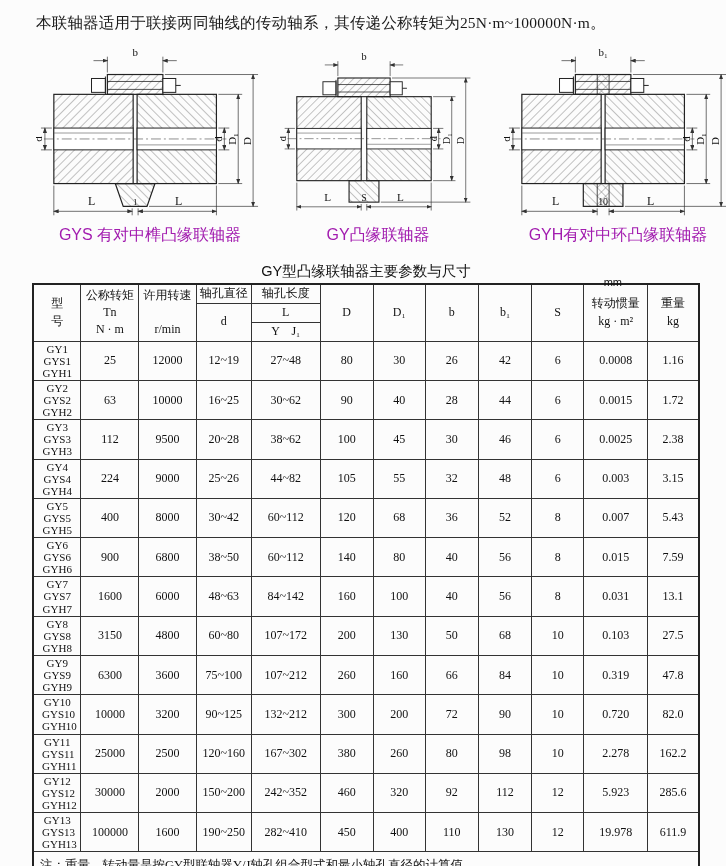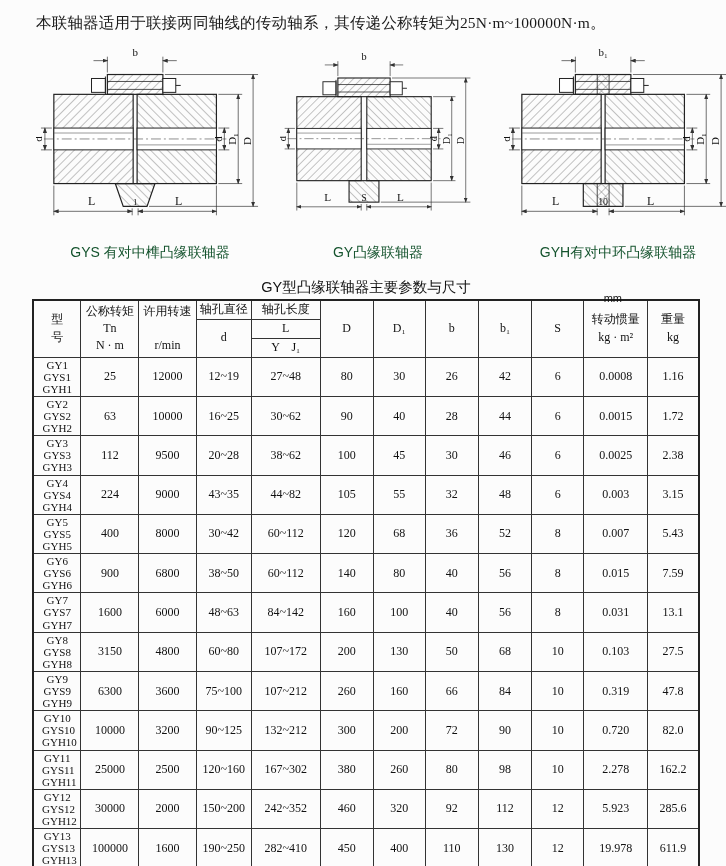--- a/index.html
+++ b/index.html
@@ -23,23 +23,23 @@
   .diagrams{
     display:flex;
     align-items:flex-start;
     margin-top:10px;
     padding-left:4px;
   }
   .diagram{display:flex;flex-direction:column;align-items:center;}
   .diagram svg{display:block;}
   .diagram .caption{
     font-family:"Liberation Sans","DejaVu Sans",sans-serif;
-    font-size:14px;
-    color:#14532d;
-    margin-top:20px;
+    font-size:16px;
+    color:#a21caf;
+    margin-top:1px;
     white-space:nowrap;
   }
   .dg1{width:228px;}
   .dg2{width:196px;margin-left:16px;}
   .dg3{width:228px;margin-left:28px;}
 
   
   .table-title-row{
     position:relative;
     width:668px;
@@ -413,21 +413,21 @@
           <td>6</td>
           <td>0.0025</td>
           <td>2.38</td>
         </tr>
         <tr>
           <td class="model">GY4
 GYS4
 GYH4</td>
           <td>224</td>
           <td>9000</td>
-          <td>43~35</td>
+          <td>25~26</td>
           <td>44~82</td>
           <td>105</td>
           <td>55</td>
           <td>32</td>
           <td>48</td>
           <td>6</td>
           <td>0.003</td>
           <td>3.15</td>
         </tr>
         <tr>

